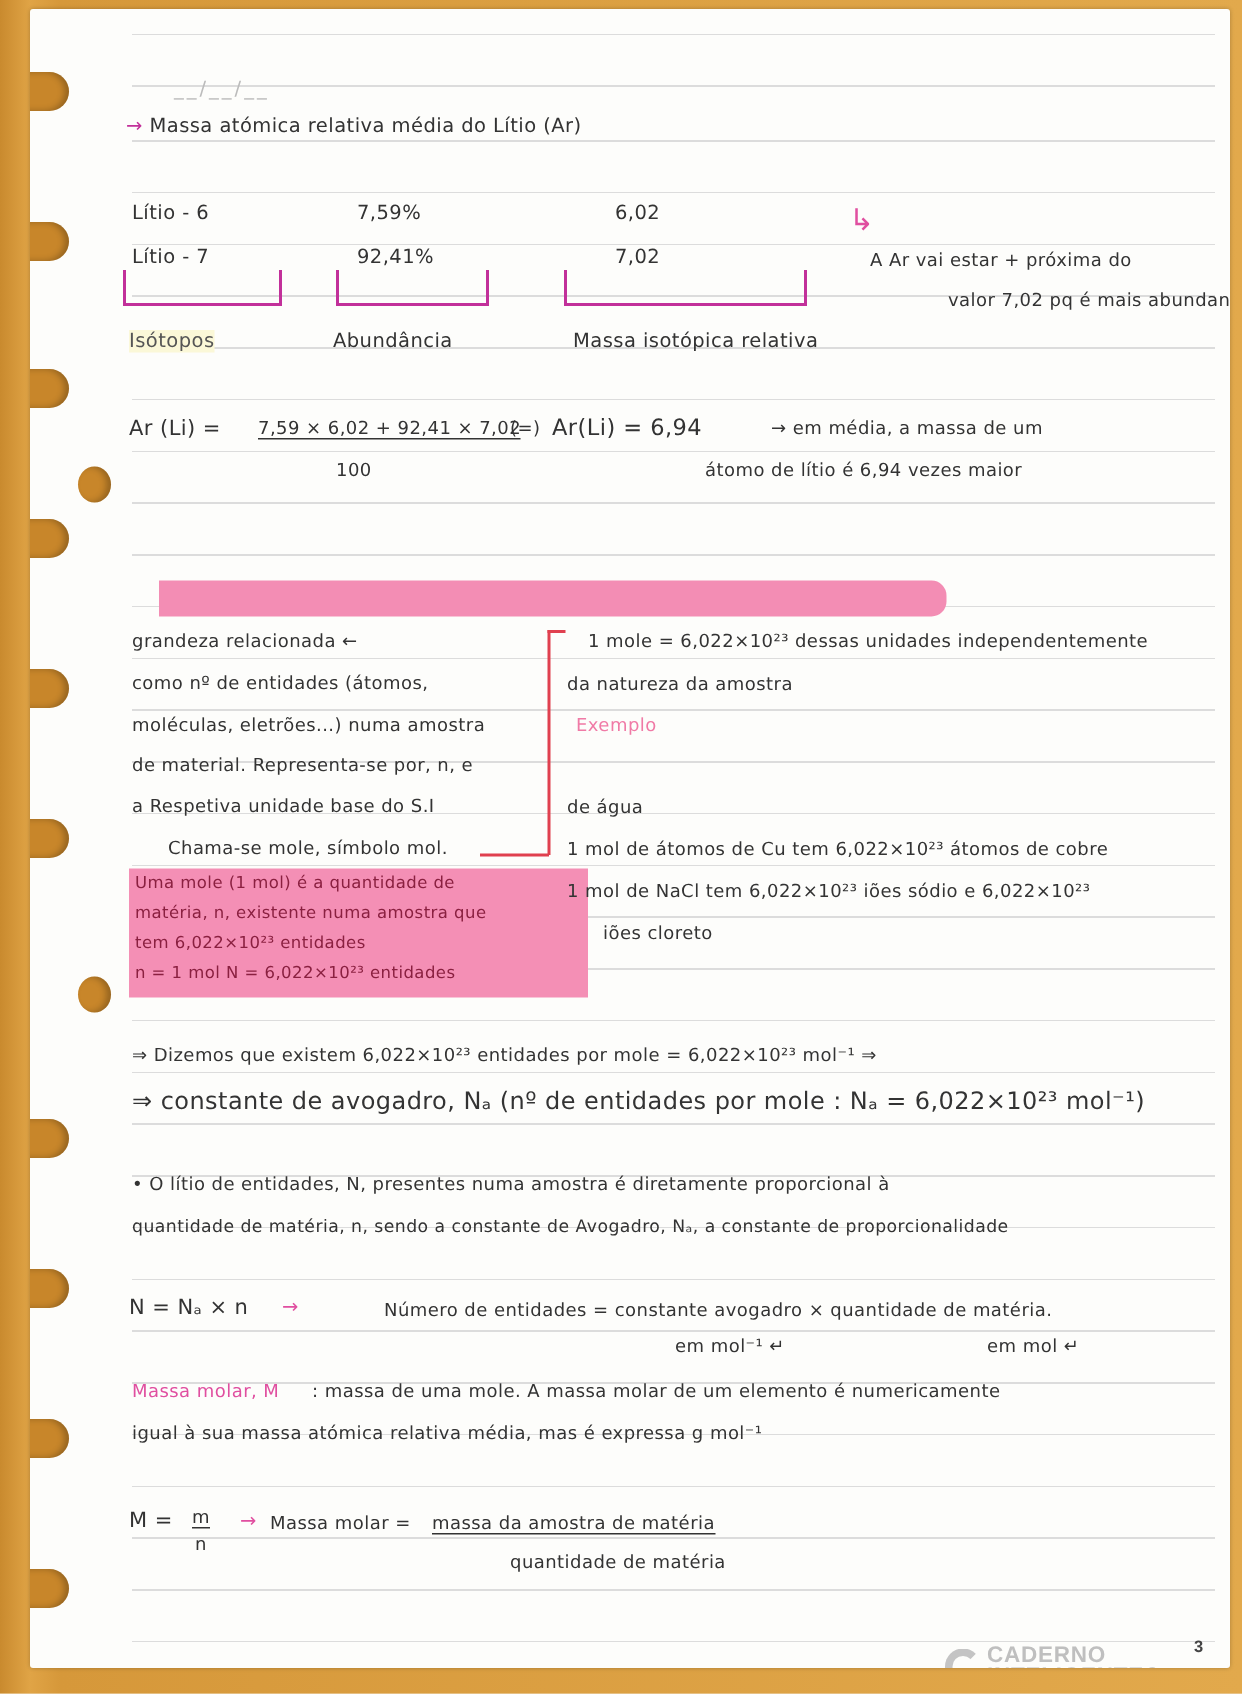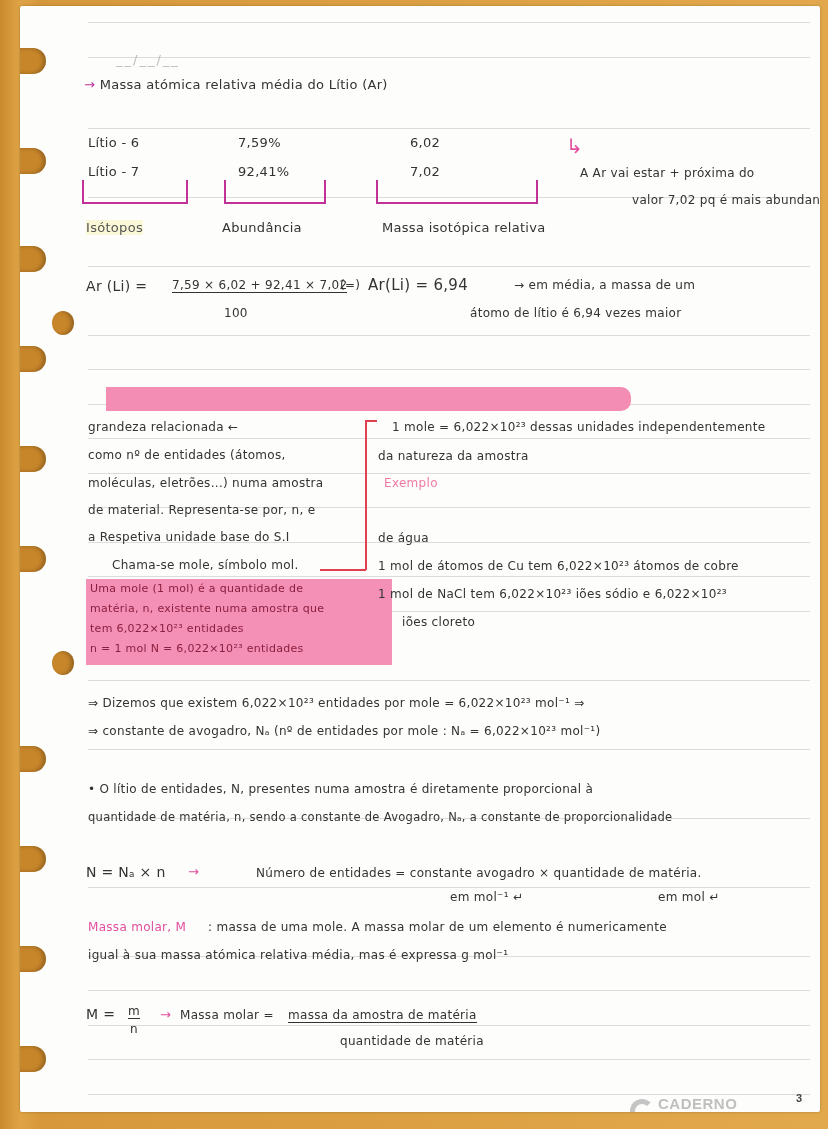--- a/index.html
+++ b/index.html
@@ -101,21 +101,21 @@
 
   <div class="hw" style="left:372px;top:414px;font-size:12px;">1 mole = 6,022×10²³ dessas unidades independentemente</div>
   <div class="hw" style="left:358px;top:443px;font-size:12px;">da natureza da amostra</div>
   <div class="hw pink" style="left:364px;top:470px;font-size:12px;color:#f07aa6;">Exemplo</div>
   <div class="hw" style="left:358px;top:525px;font-size:12px;">de água</div>
   <div class="hw" style="left:358px;top:553px;font-size:12px;">1 mol de átomos de Cu tem 6,022×10²³ átomos de cobre</div>
   <div class="hw" style="left:358px;top:581px;font-size:12px;">1 mol de NaCl tem 6,022×10²³ iões sódio e 6,022×10²³</div>
   <div class="hw" style="left:358px;top:609px;font-size:12px;margin-left:24px;">iões cloreto</div>
 
   <div class="hw" style="left:68px;top:690px;font-size:12px;">⇒ Dizemos que existem 6,022×10²³ entidades por mole = 6,022×10²³ mol⁻¹ ⇒</div>
-  <div class="hw" style="left:68px;top:718px;font-size:12px;">⇒ constante de avogadro, Nₐ (nº de entidades por mole : Nₐ = 6,022×10²³ mol⁻¹)</div>
+  <div class="hw" style="left:68px;top:718px;font-size:16px;">⇒ constante de avogadro, Nₐ (nº de entidades por mole : Nₐ = 6,022×10²³ mol⁻¹)</div>
   <div class="hw" style="left:68px;top:776px;font-size:12px;">• O lítio de entidades, N, presentes numa amostra é diretamente proporcional à</div>
   <div class="hw" style="left:68px;top:804px;font-size:11.5px;">quantidade de matéria, n, sendo a constante de Avogadro, Nₐ, a constante de proporcionalidade</div>
 
   <div class="hw" style="left:66px;top:858px;font-size:14px;">N = Nₐ × n</div>
   <div class="hw pink" style="left:168px;top:858px;font-size:13px;">→</div>
   <div class="hw" style="left:236px;top:860px;font-size:12px;">Número de entidades = constante avogadro × quantidade de matéria.</div>
   <div class="hw" style="left:430px;top:884px;font-size:12px;">em mol⁻¹ ↵</div>
   <div class="hw" style="left:638px;top:884px;font-size:12px;">em mol ↵</div>
 
   <div class="hw pink" style="left:68px;top:914px;font-size:12px;">Massa molar, M</div>

